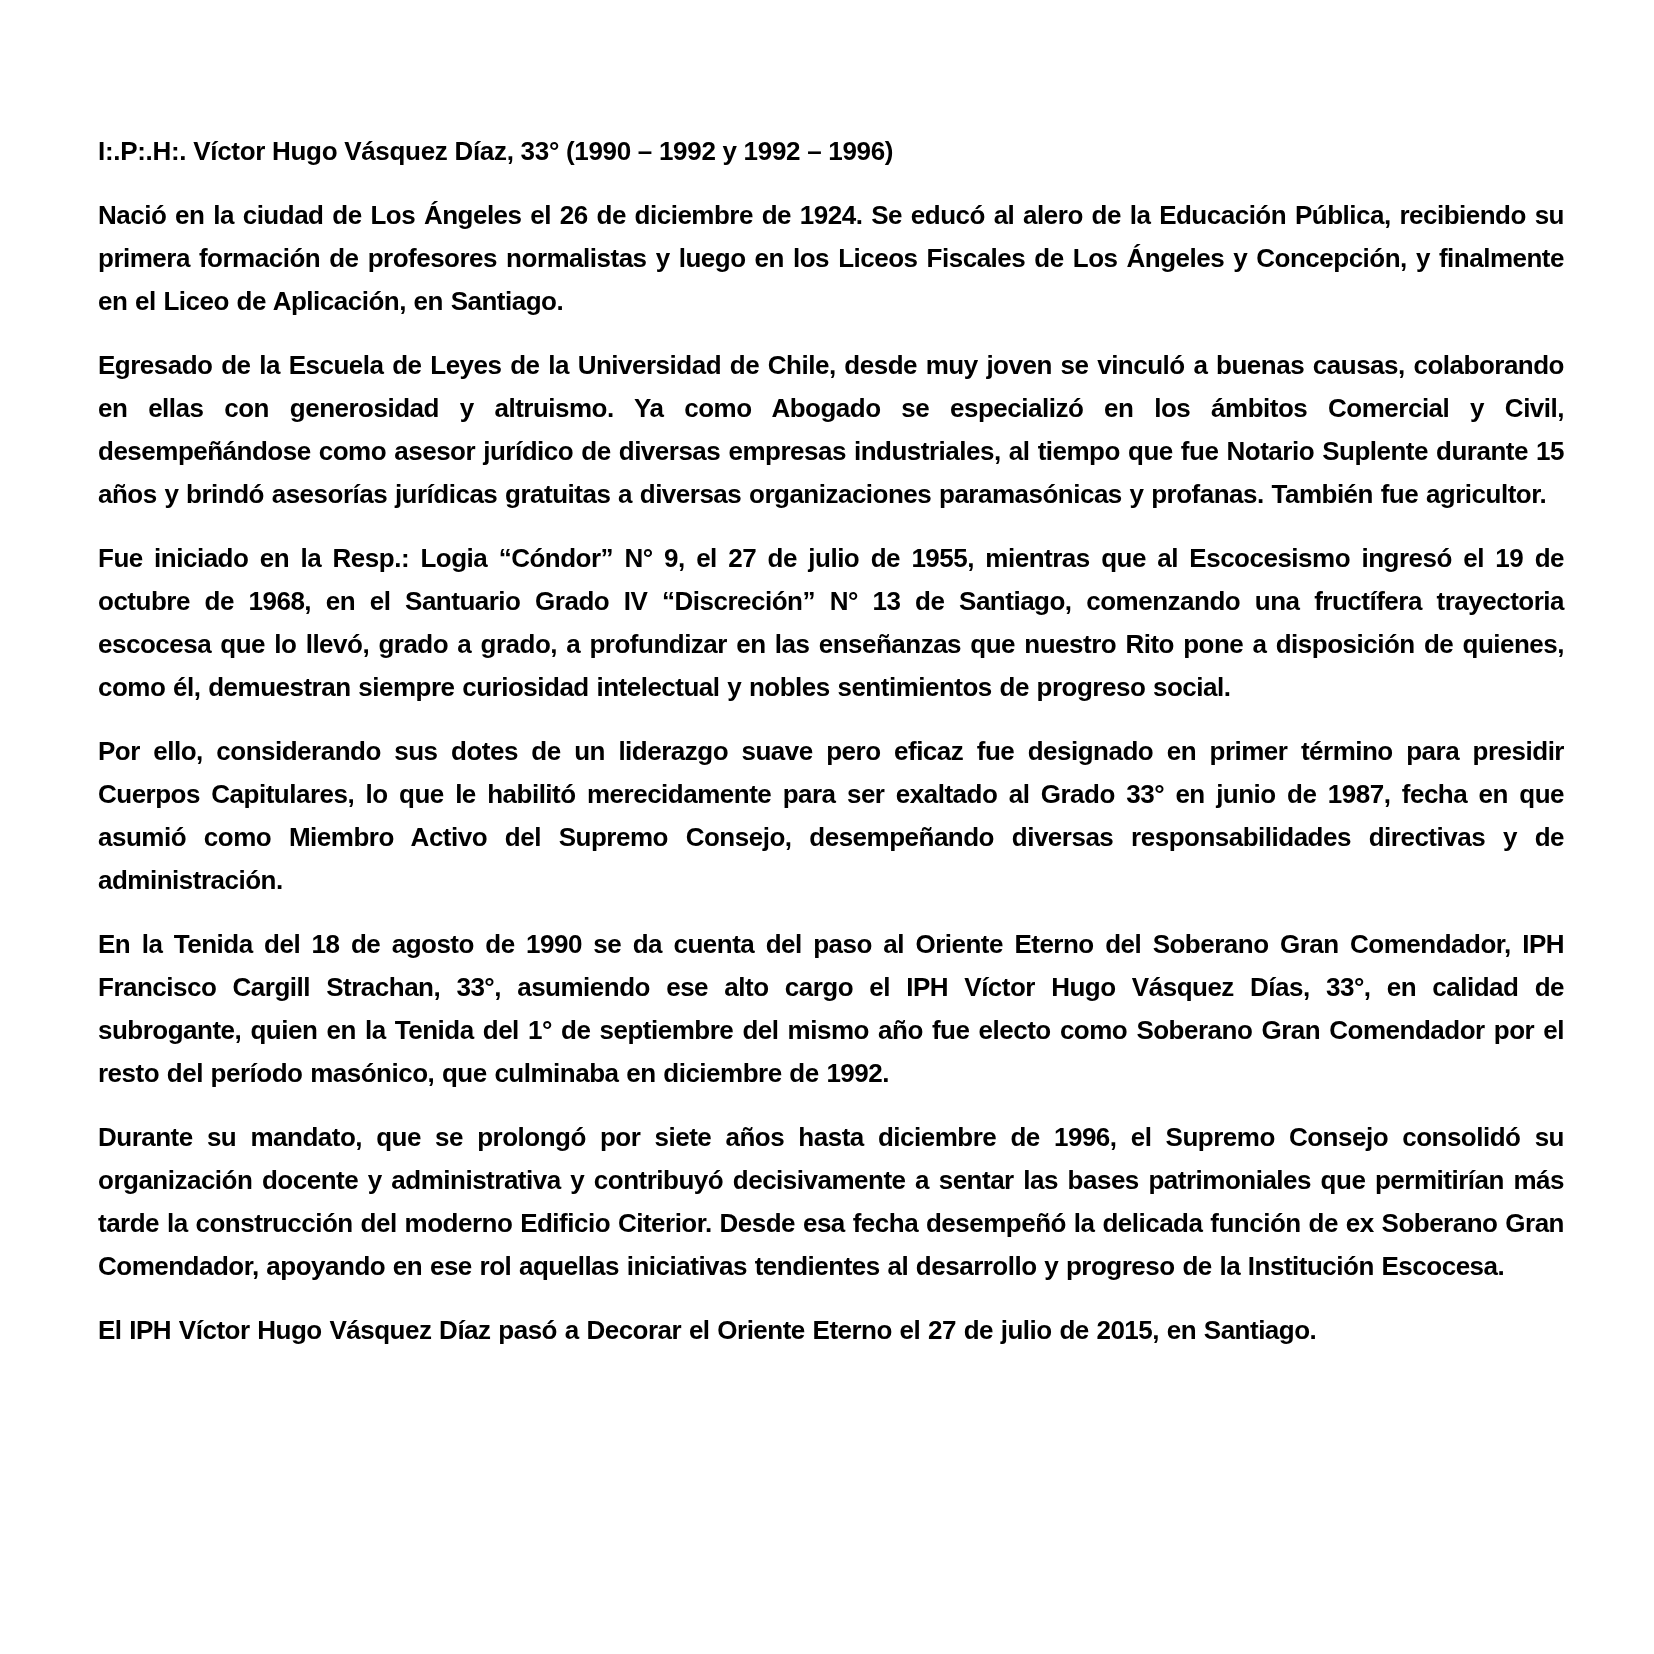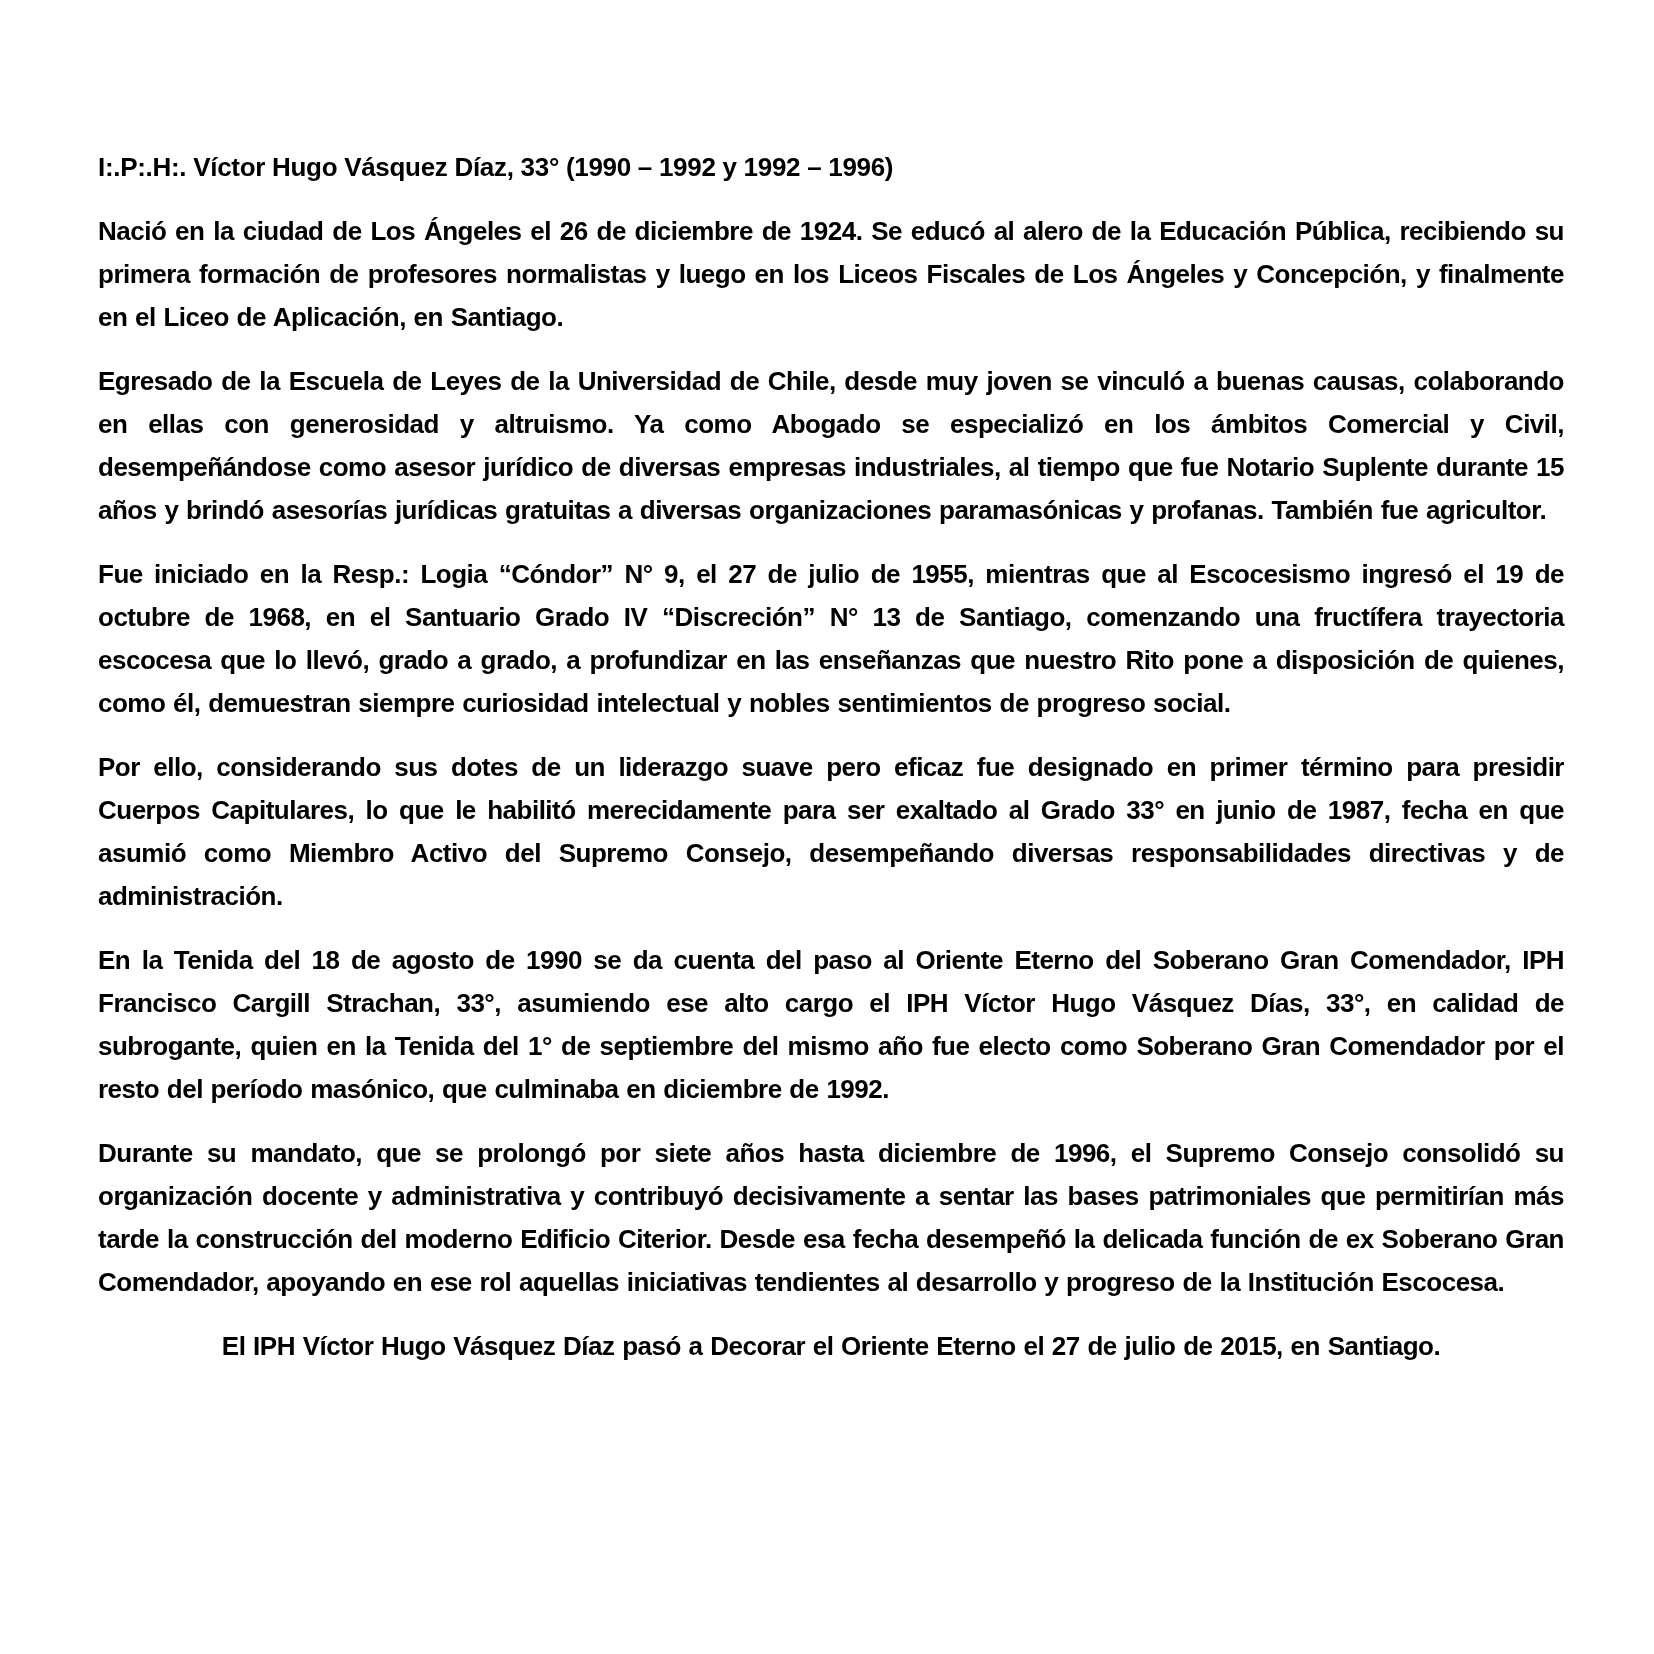--- a/index.html
+++ b/index.html
@@ -18,34 +18,34 @@
       left: 98px;
       top: 130px;
       width: 1466px;
       color: #000000;
       font-family: "Liberation Sans", sans-serif;
       font-size: 26px;
       line-height: 43px;
     }
     .title {
       font-weight: bold;
-      margin: 16px 0 21px 0;
+      margin: 0 0 21px 0;
       font-size: 26px;
       line-height: 43px;
       letter-spacing: -0.3px;
     }
     .para {
       margin: 0 0 21px 0;
       text-align: justify;
       letter-spacing: -0.5px;
       word-spacing: 1px;
       font-weight: bold;
     }
     .para.last {
-      text-align: center;
+      text-align: left;
     }
   </style>
 </head>
 <body>
 
 <div class="page">
   <p class="title">I:.P:.H:. Víctor Hugo Vásquez Díaz, 33° (1990 – 1992 y 1992 – 1996)</p>
   <p class="para">Nació en la ciudad de Los Ángeles el 26 de diciembre de 1924. Se educó al alero de la Educación Pública, recibiendo su primera formación de profesores normalistas y luego en los Liceos Fiscales de Los Ángeles y Concepción, y finalmente en el Liceo de Aplicación, en Santiago.</p>
   <p class="para">Egresado de la Escuela de Leyes de la Universidad de Chile, desde muy joven se vinculó a buenas causas, colaborando en ellas con generosidad y altruismo. Ya como Abogado se especializó en los ámbitos Comercial y Civil, desempeñándose como asesor jurídico de diversas empresas industriales, al tiempo que fue Notario Suplente durante 15 años y brindó asesorías  jurídicas gratuitas a diversas organizaciones paramasónicas y profanas. También fue agricultor.</p>
   <p class="para">Fue iniciado en la Resp.: Logia “Cóndor” N° 9, el 27 de julio de 1955, mientras que al Escocesismo ingresó el 19 de octubre de 1968, en el Santuario Grado IV “Discreción” N° 13 de Santiago, comenzando una fructífera trayectoria escocesa que lo llevó, grado a grado, a profundizar en las enseñanzas que nuestro Rito pone a disposición de quienes, como él, demuestran siempre curiosidad intelectual y nobles sentimientos de progreso social.</p>

